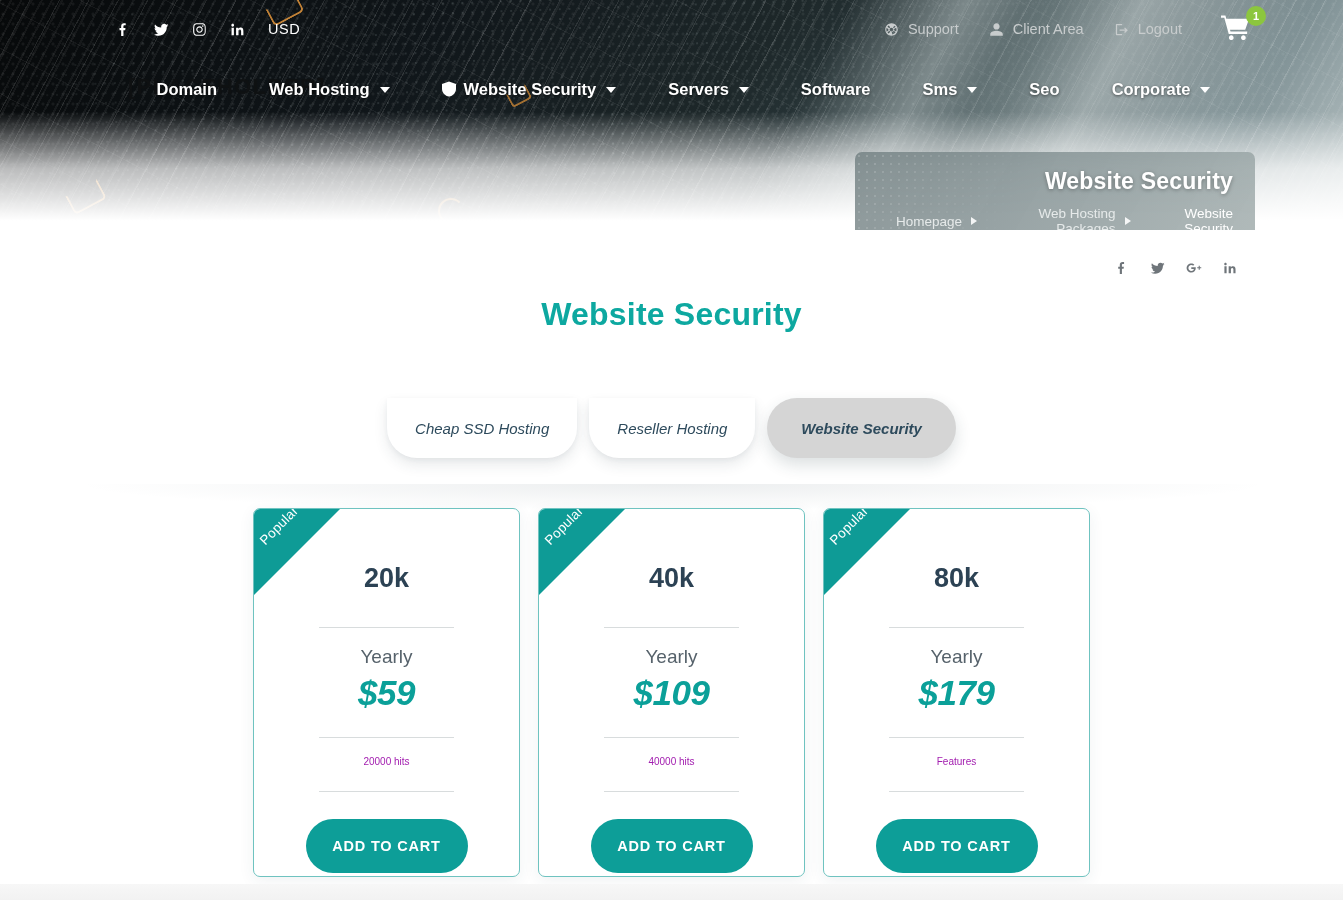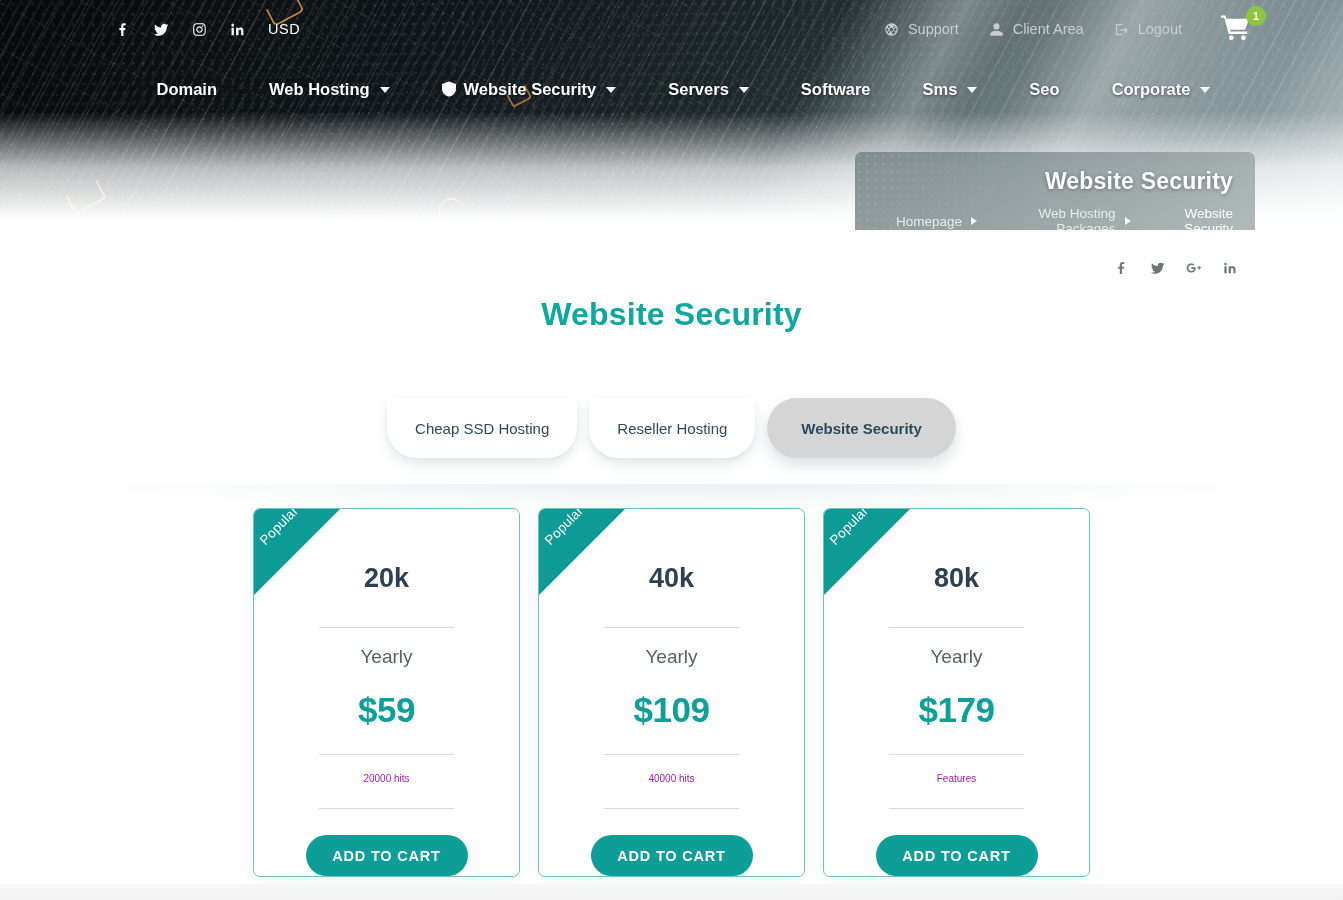--- a/index.html
+++ b/index.html
@@ -192,20 +192,21 @@
     height: 60px;
     display: flex; align-items: center; justify-content: center;
     padding: 0 28px;
     font-size: 15px; color: #2d4a5c; font-weight: 400;
     background: #ffffff;
     border-radius: 0 0 30px 30px;
     box-shadow: 0 7px 14px rgba(40,60,70,0.10), 0 2px 5px rgba(40,60,70,0.05);
     cursor: pointer;
     white-space: nowrap;
     margin: 0 4px;
+    font-style: italic;
   }
   .tab.active {
     background: #d5d5d5;
     border-radius: 30px;
     font-weight: 700;
     color: #2d4a5c;
     box-shadow: 0 7px 16px rgba(40,60,70,0.16);
     padding: 0 34px;
   }
 
@@ -255,23 +256,24 @@
     width: 135px; height: 1px; background: #d8dcdd; margin: 0;
   }
   .hr.w1 { margin-top: 33px; }
   .hr.w2 { margin-top: 24px; }
   .hr.w3 { margin-top: 24px; }
   .card-period {
     margin-top: 18px;
     font-size: 19px; color: #56626b; font-weight: 400;
   }
   .card-price {
-    margin-top: 22px;
+    margin-top: 5px;
     font-size: 35px; font-weight: 700; color: #0ba099;
     letter-spacing: -0.5px;
+    font-style: italic;
   }
   .card-feature {
     margin-top: 18px;
     font-size: 10px; color: #a21caf;
   }
   .cart-btn {
     margin-top: 27px;
     width: 162px; height: 54px;
     border: none; border-radius: 27px;
     background: #0d9e98;

